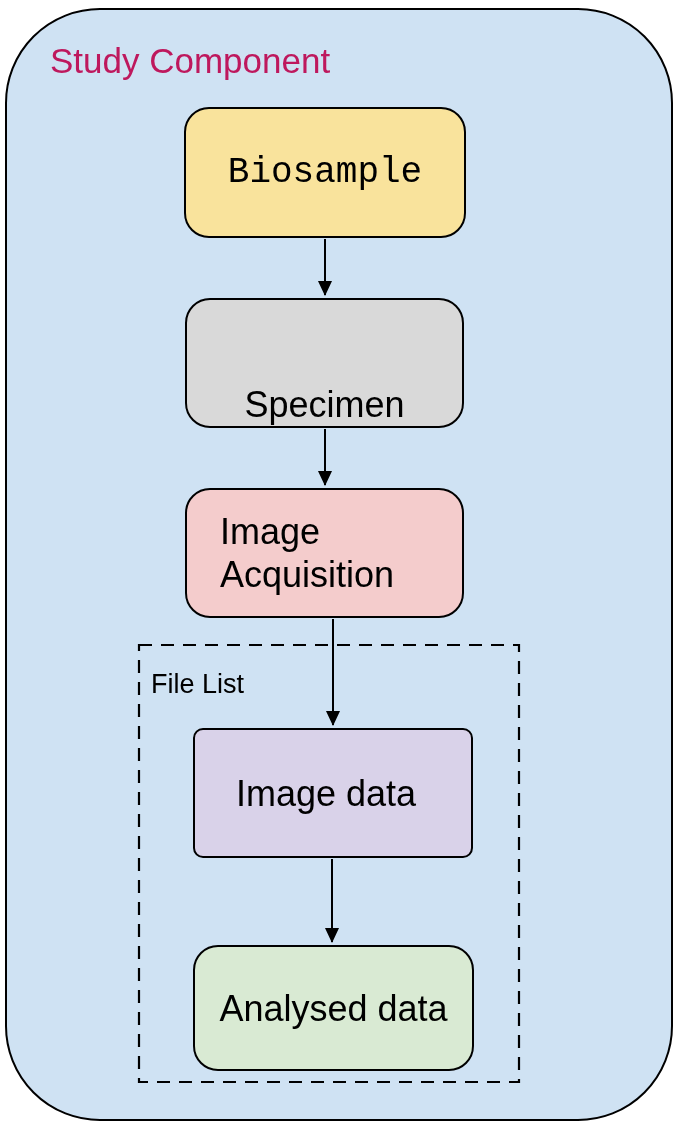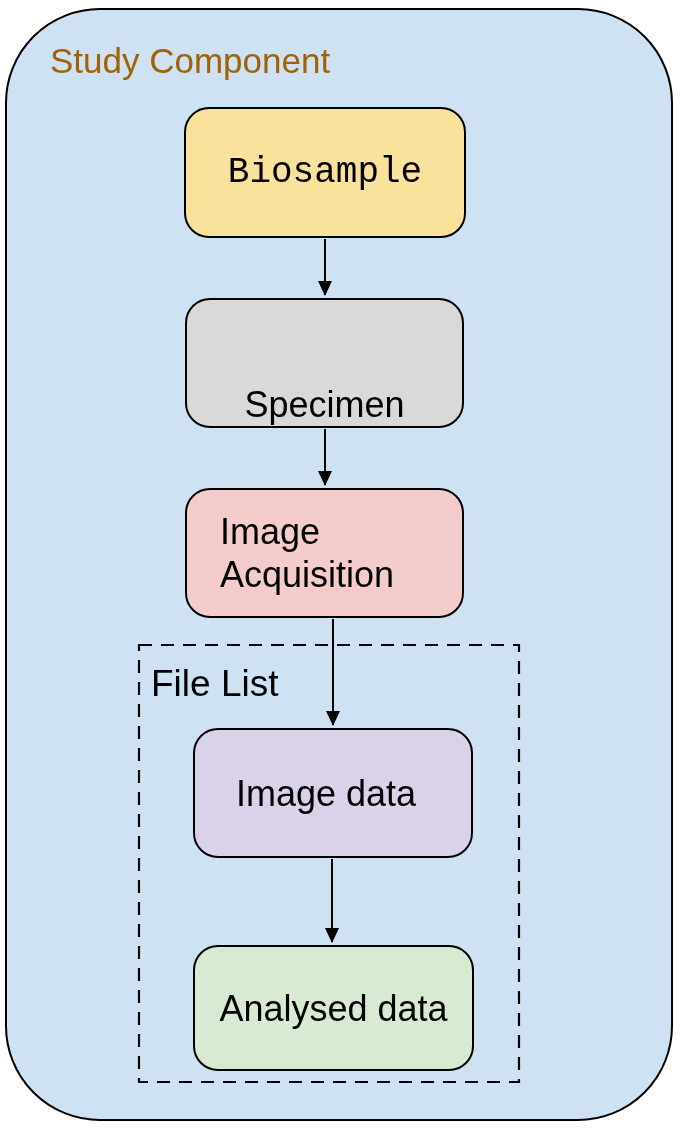--- a/index.html
+++ b/index.html
@@ -24,28 +24,28 @@
     box-sizing: border-box;
     border: 2.5px solid #000000;
     border-radius: 95px;
   }
   .group-title {
     position: absolute;
     left: 50px;
     top: 40px;
     font-size: 35px;
     line-height: 42px;
-    color: #a16207;
+    color: #be185d;
     white-space: nowrap;
   }
   .file-list-label {
     position: absolute;
     left: 151px;
     top: 663px;
-    font-size: 37px;
+    font-size: 27px;
     line-height: 42px;
     color: #000000;
     white-space: nowrap;
   }
   .overlay {
     position: absolute;
     left: 0;
     top: 0;
     width: 682px;
     height: 1130px;
@@ -106,21 +106,21 @@
   <div class="node node-specimen" style="background-color: rgb(217, 217, 217);">
     <span>Specimen</span>
   </div>
 
   <div class="node node-image-acquisition" style="background-color: rgb(244, 204, 204);">
     <span>Image Acquisition</span>
   </div>
 
   <div class="file-list-label">File List</div>
 
-  <div class="node node-image-data" style="background-color: rgb(217, 210, 233);">
+  <div class="node node-image-data" style="background-color: rgb(217, 210, 233); border-radius: 10px;">
     <span>Image data</span>
   </div>
 
   <div class="node node-analysed-data" style="background-color: rgb(217, 234, 211);">
     <span>Analysed data</span>
   </div>
 
 </div>
 
 </body></html>

